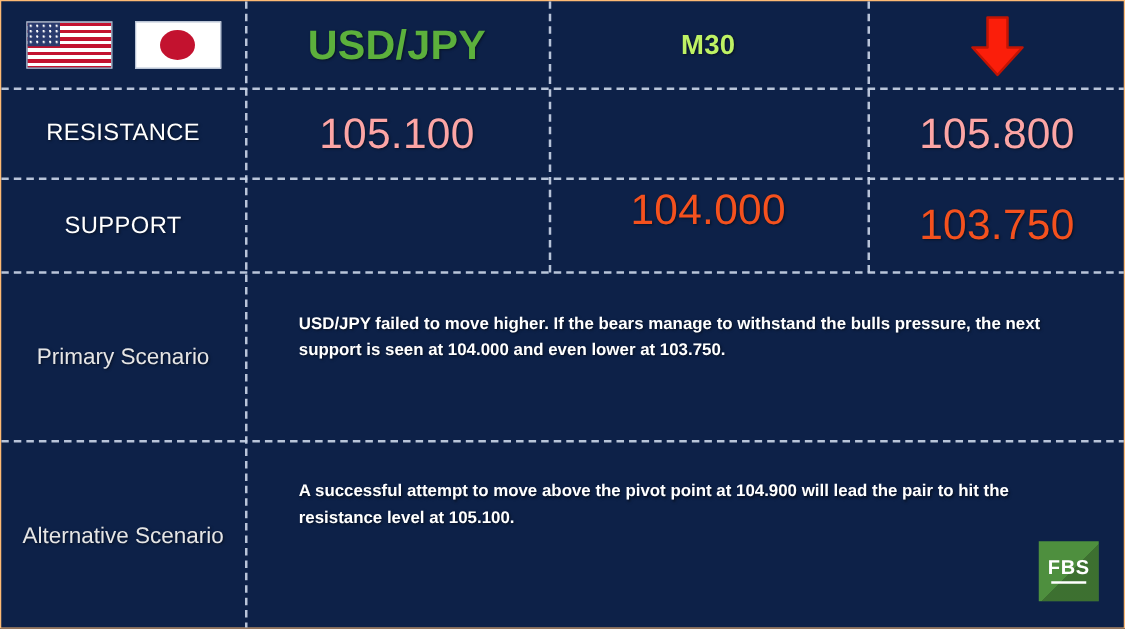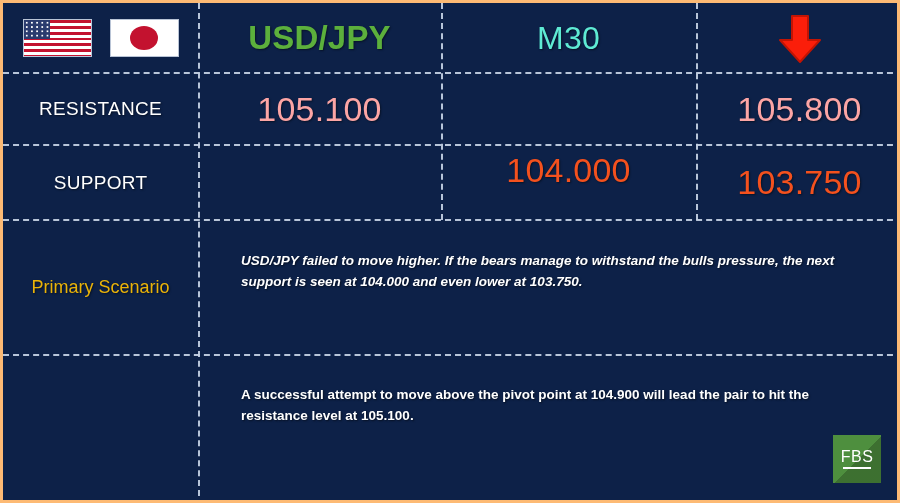--- a/index.html
+++ b/index.html
@@ -6,21 +6,21 @@
     margin: 0;
     padding: 0;
     background: #09152e;
   }
   #card {
     position: relative;
     width: 900px;
     height: 503px;
     background: #0d2148;
     box-sizing: border-box;
-    border: 3px solid #fdba74;
+    border: 1px solid #fdba74;
     overflow: hidden;
     font-family: "Liberation Sans", sans-serif;
     -webkit-font-smoothing: antialiased;
   }
   
   .hdiv {
     position: absolute;
     left: 0;
     width: 900px;
     height: 0;
@@ -98,23 +98,23 @@
   #pair-cell { left: 195px; top: 0; width: 243px; height: 70px; }
   #pair-text {
     font-size: 33px;
     font-weight: bold;
     color: #5cb03c;
     letter-spacing: .2px;
     text-shadow: 1px 1px 2px rgba(0,0,0,.45);
   }
   #tf-cell { left: 438px; top: 0; width: 255px; height: 70px; }
   #tf-text {
-    font-size: 32px;
-    font-weight: normal;
-    color: #5eead4;
+    font-size: 22px;
+    font-weight: bold;
+    color: #bef264;
     letter-spacing: .2px;
     text-shadow: 1px 1px 2px rgba(0,0,0,.5);
   }
   #arrow-cell { left: 693px; top: 0; width: 207px; height: 70px; }
   #arrow-icon { display: block; }
   
   .row-label {
     font-size: 19px;
     color: #ffffff;
     letter-spacing: .3px;
@@ -123,21 +123,21 @@
   .val {
     font-size: 34px;
     letter-spacing: .2px;
     text-shadow: 1px 1px 2px rgba(0,0,0,.45);
   }
   .val-res { color: #fca5a5; }
   .val-sup { color: #f4511e; }
   
   .scen-label {
     font-size: 18px;
-    color: #eab308;
+    color: #e5e5e5;
     text-align: center;
     line-height: 1.45;
     text-shadow: 1px 1px 2px rgba(0,0,0,.5);
   }
   .scen-body {
     position: absolute;
     color: #ffffff;
     font-size: 13.5px;
     font-weight: bold;
     line-height: 1.55;
@@ -158,21 +158,21 @@
     background: linear-gradient(135deg,
       rgba(0,0,0,0) 0%, rgba(0,0,0,0) 52%,
       rgba(0,0,0,.22) 52%, rgba(0,0,0,.22) 100%);
   }
   #fbs-logo .mark {
     position: absolute;
     left: 0; right: 0; top: 13px;
     text-align: center;
     color: #ffffff;
     font-size: 16px;
-    font-weight: normal;
+    font-weight: bold;
     letter-spacing: .5px;
     font-family: "Liberation Sans", sans-serif;
   }
   #fbs-logo .bar {
     position: absolute;
     left: 10px; right: 10px;
     top: 32px;
     height: 2px;
     background: #ffffff;
   }
@@ -222,22 +222,25 @@
   <div class="cell" style="left:438px;top:130px;width:255px;height:75px;">
     <span class="val val-sup">104.000</span>
   </div>
   <div class="cell" style="left:693px;top:142px;width:207px;height:75px;">
     <span class="val val-sup">103.750</span>
   </div>
 
   <div class="cell" style="left:0;top:217px;width:195px;height:135px;">
     <span class="scen-label">Primary Scenario</span>
   </div>
-  <div class="scen-body" style="left:238px;top:248px;width:600px;font-style:italic;">USD/JPY failed to move higher. If the bears manage to withstand the bulls pressure, the next support is seen at 104.000 and even lower at 103.750.</div>
-
+  <div class="scen-body" style="left:238px;top:248px;width:600px;">USD/JPY failed to move higher. If the bears manage to withstand the bulls pressure, the next support is seen at 104.000 and even lower at 103.750.</div>
+
+  <div class="cell" style="left:0;top:352px;width:195px;height:151px;">
+    <span class="scen-label">Alternative Scenario</span>
+  </div>
   <div class="scen-body" style="left:238px;top:382px;width:580px;">A successful attempt to move above the pivot point at 104.900 will lead the pair to hit the resistance level at 105.100.</div>
 
   <div class="hdiv" style="top:69px;"></div>
   <div class="hdiv" style="top:141px;"></div>
   <div class="hdiv" style="top:216px;"></div>
   <div class="hdiv" style="top:351px;"></div>
 
   <div class="vdiv" style="left:195px; height:503px;"></div>
   <div class="vdiv" style="left:438px; height:217px;"></div>
   <div class="vdiv" style="left:693px; height:217px;"></div>

